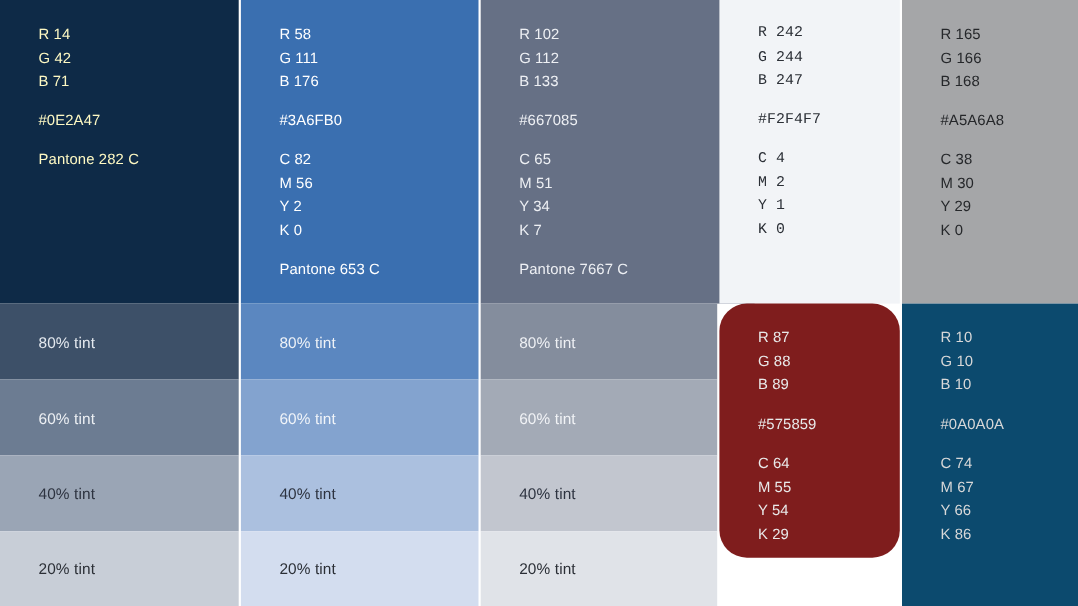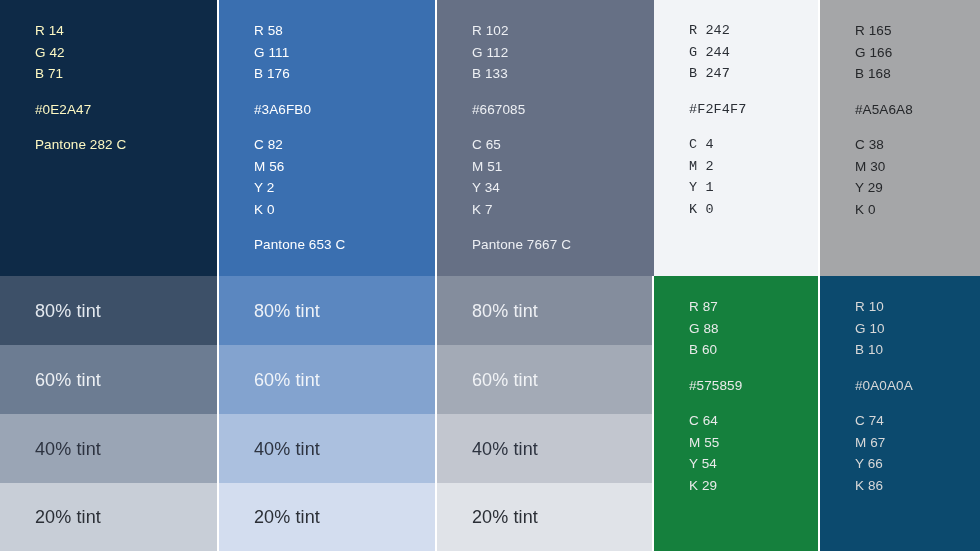--- a/index.html
+++ b/index.html
@@ -59,21 +59,21 @@
     display: block;
     white-space: nowrap;
   }
 
   
   .tint-label {
     position: absolute;
     left: 35px;
     top: 50%;
     transform: translateY(-50%);
-    font-size: 18px;
+    font-size: 14px;
     letter-spacing: 0.1px;
     white-space: nowrap;
   }
 </style>
 </head>
 <body>
 
 <div id="palette" style="width: 980px; height: 551px; background: rgb(255, 255, 255);">
     <div class="cell" style="left: 0px; top: 0px; width: 217px; height: 276px; background: rgb(14, 42, 71);">
       <div class="spec" style="color: #fef9c3;">
@@ -161,26 +161,26 @@
           <span class="hex-line">#A5A6A8</span>
         </div>
         <div class="spec-group">
           <span class="spec-line">C 38</span>
           <span class="spec-line">M 30</span>
           <span class="spec-line">Y 29</span>
           <span class="spec-line">K 0</span>
         </div>
       </div>
     </div>
-    <div class="cell" style="left: 654px; top: 276px; width: 164px; height: 275px; background: #15803d;">
+    <div class="cell" style="left: 654px; top: 276px; width: 164px; height: 231px; background: #7f1d1d; border-radius: 25px;">
       <div class="spec" style="color: rgb(233, 234, 234);">
         <div class="spec-group">
           <span class="spec-line">R 87</span>
           <span class="spec-line">G 88</span>
-          <span class="spec-line">B 60</span>
+          <span class="spec-line">B 89</span>
         </div>
         <div class="spec-group">
           <span class="hex-line">#575859</span>
         </div>
         <div class="spec-group">
           <span class="spec-line">C 64</span>
           <span class="spec-line">M 55</span>
           <span class="spec-line">Y 54</span>
           <span class="spec-line">K 29</span>
         </div>

